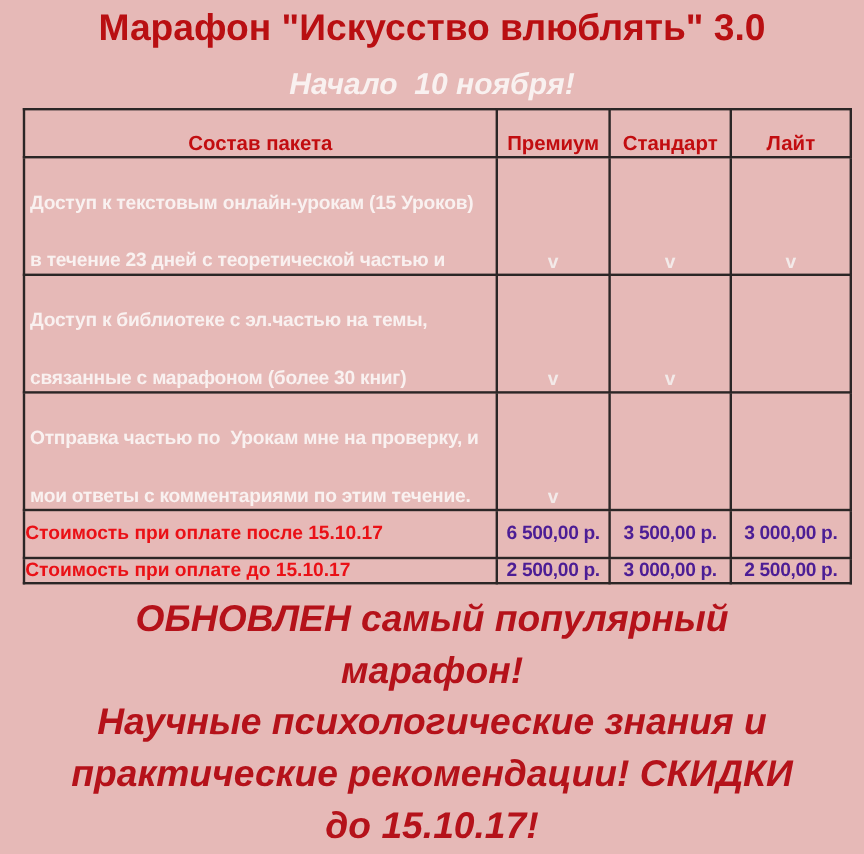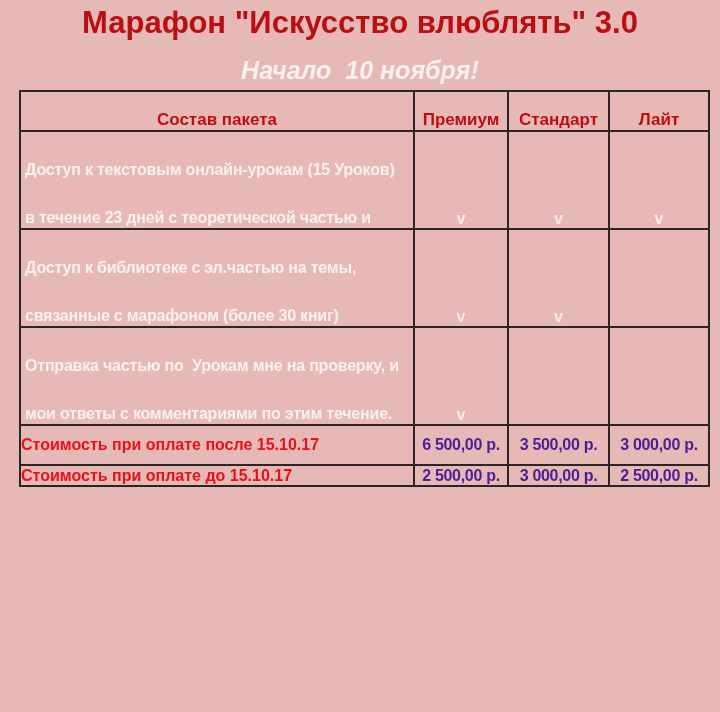--- a/index.html
+++ b/index.html
@@ -181,14 +181,21 @@
 
       <tr class="prow2">
         <td class="price-label-cell">Стоимость при оплате до 15.10.17</td>
         <td class="price-value-cell">2 500,00 р.</td>
         <td class="price-value-cell">3 000,00 р.</td>
         <td class="price-value-cell">2 500,00 р.</td>
       </tr>
     </tbody>
   </table>
 
+  <div class="footer-block">
+    <div class="footer-line">ОБНОВЛЕН самый популярный</div>
+    <div class="footer-line">марафон!</div>
+    <div class="footer-line">Научные психологические знания и</div>
+    <div class="footer-line">практические рекомендации! СКИДКИ</div>
+    <div class="footer-line">до 15.10.17!</div>
+  </div>
 
 </div>
 
 </body></html>

